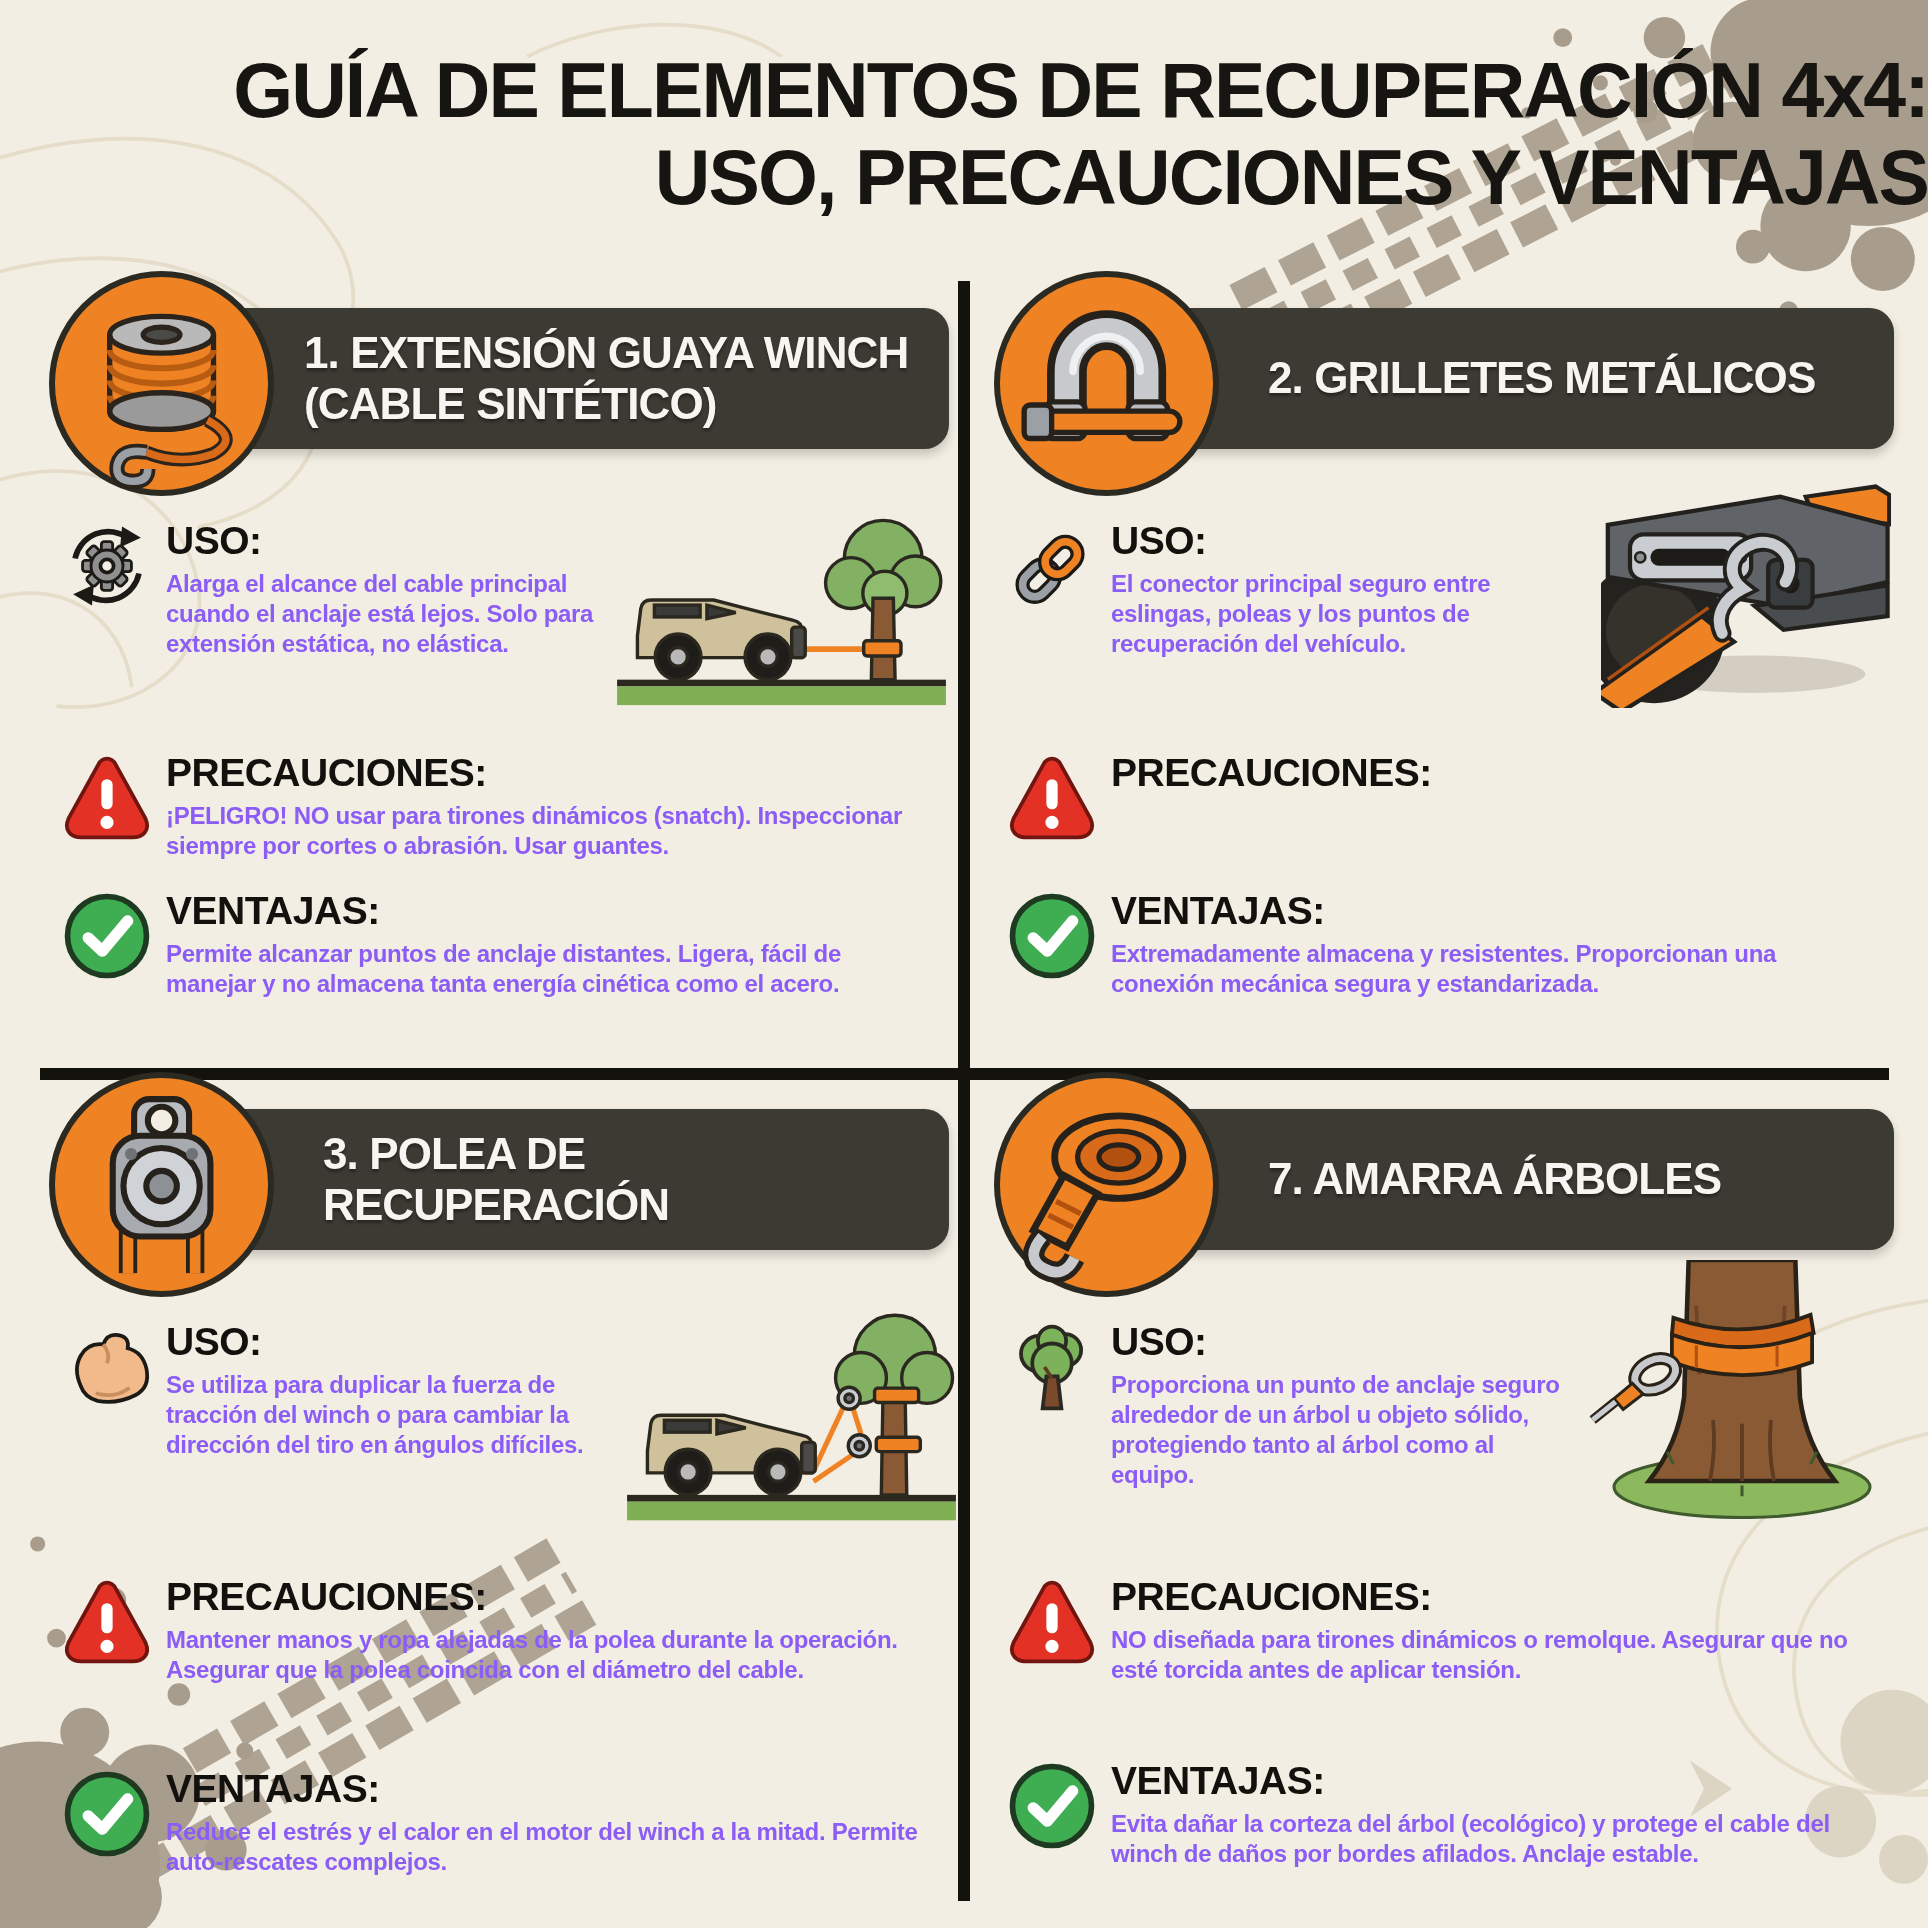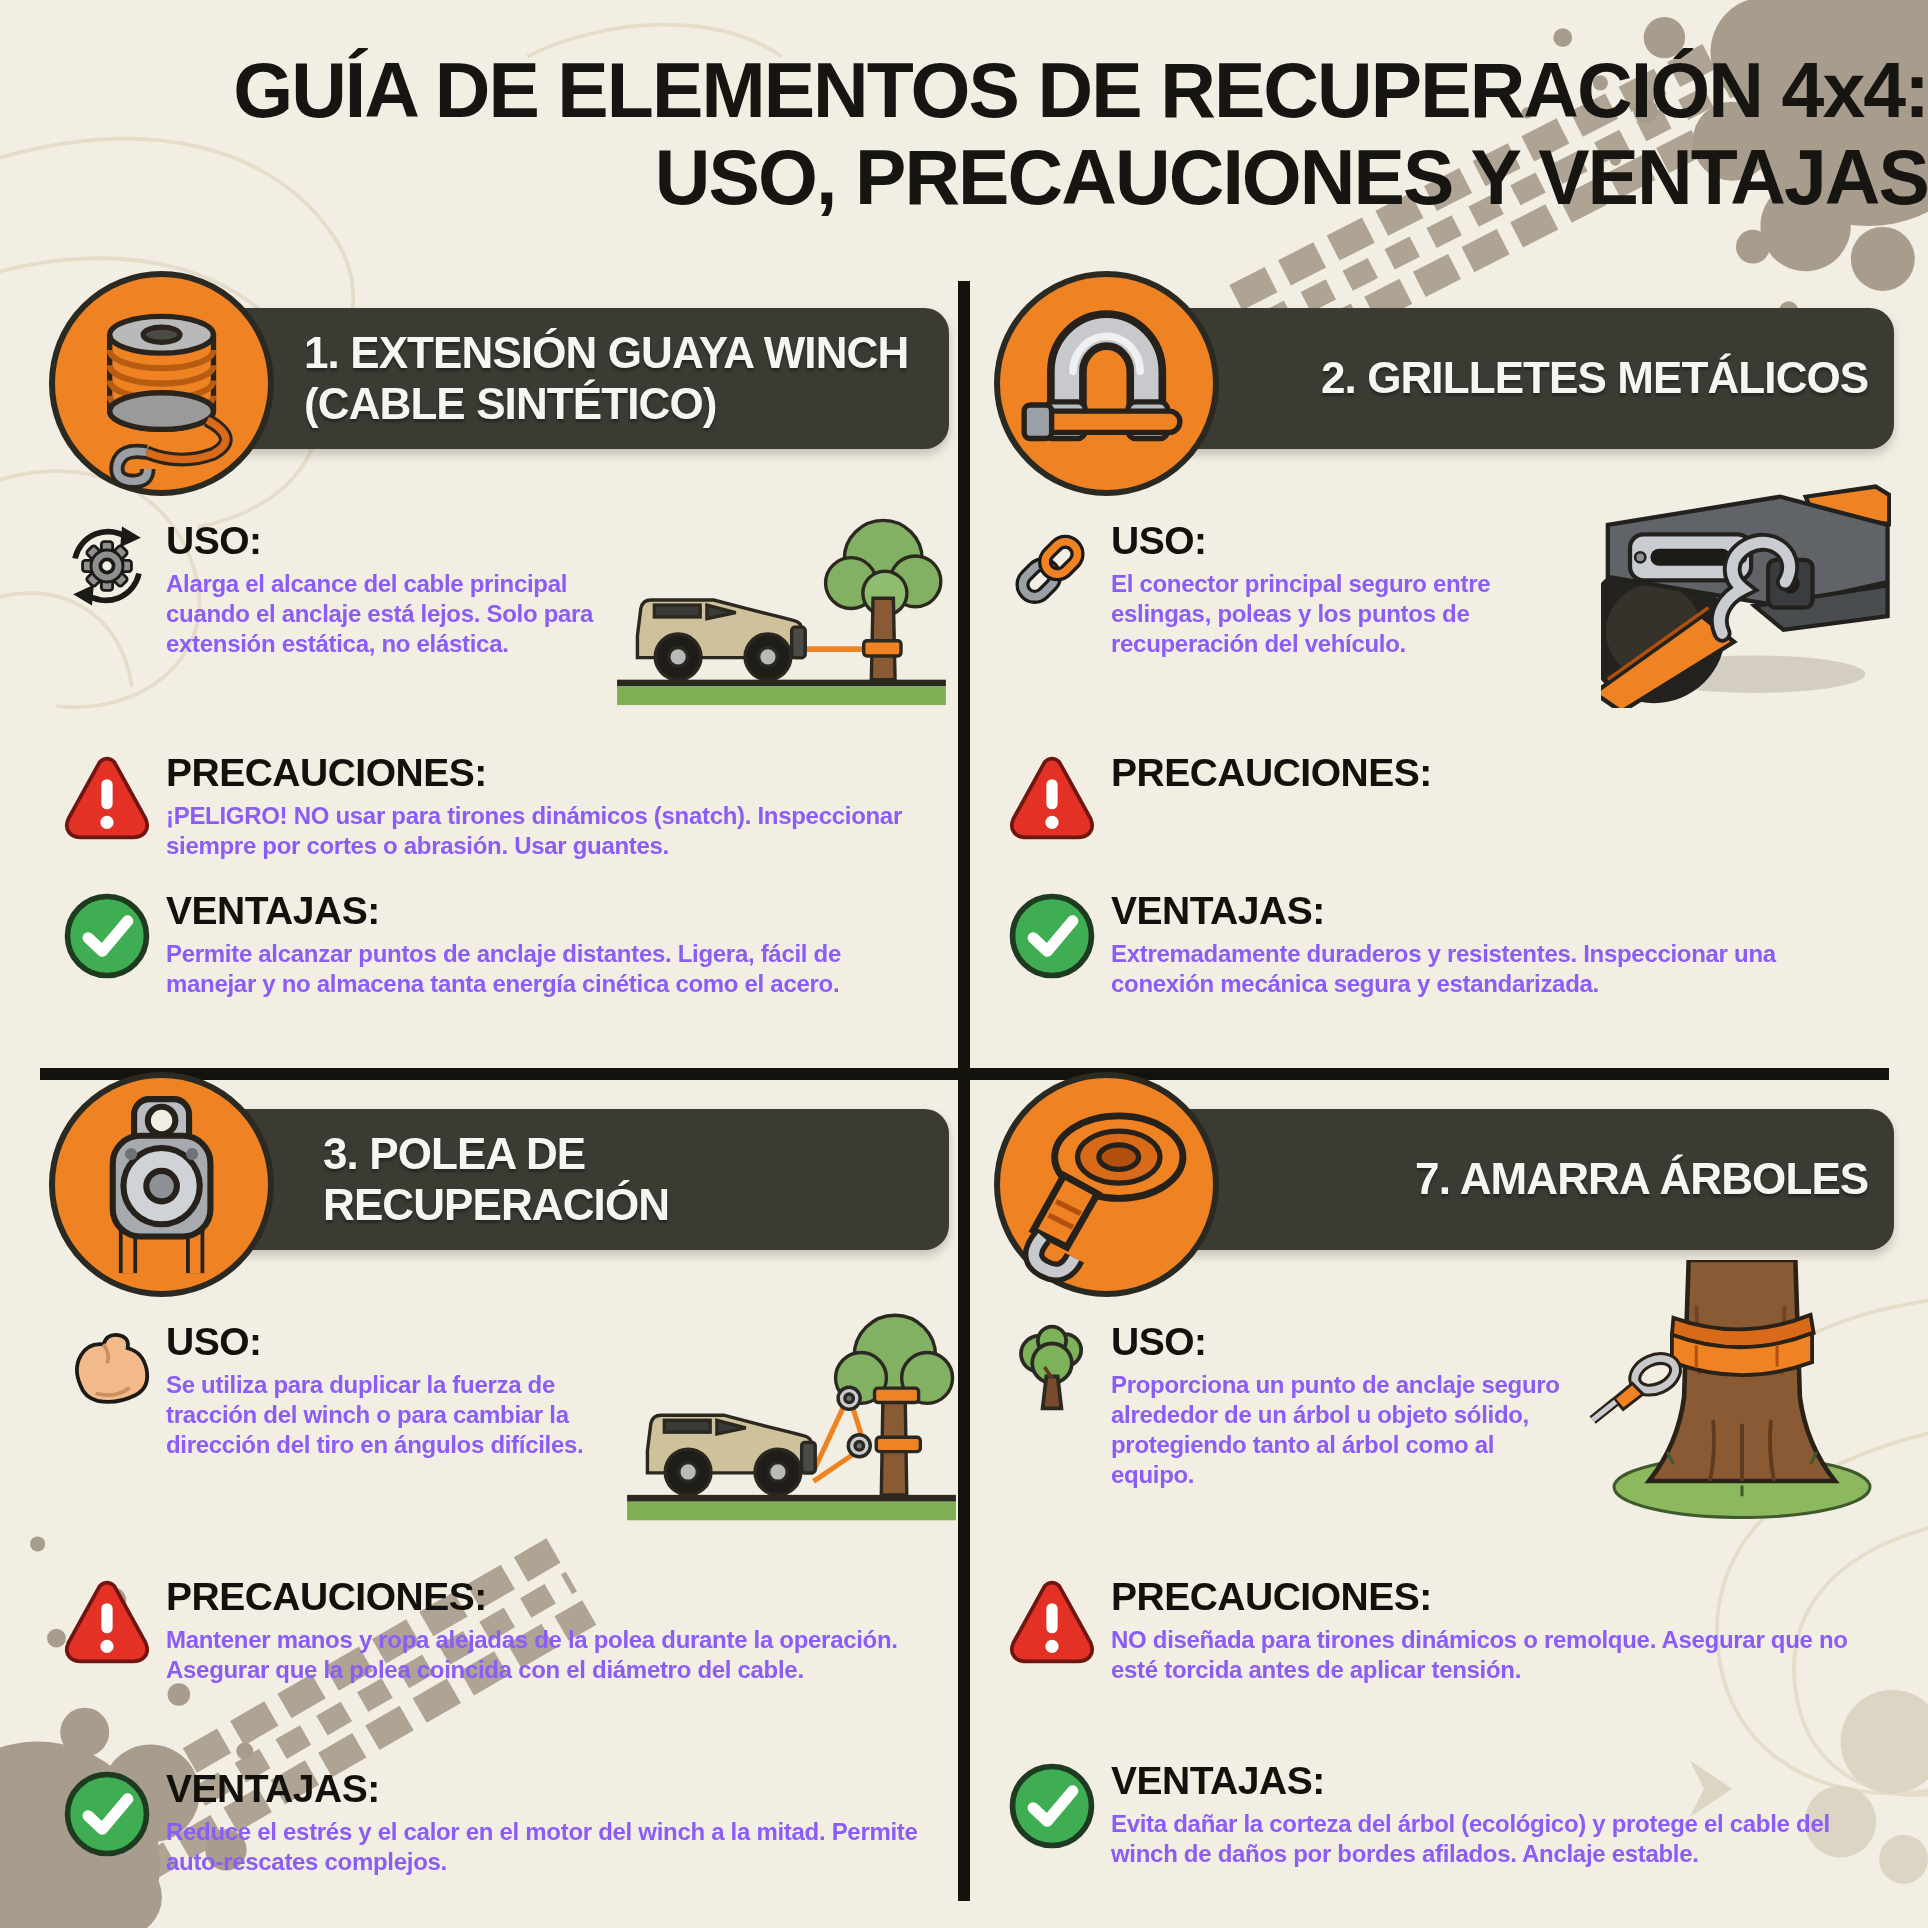--- a/index.html
+++ b/index.html
@@ -20,21 +20,21 @@
   #q3{left:36px;top:1083px;height:829px;}
   #q4{left:981px;top:1083px;height:829px;}
 
   .badge{position:absolute;left:13px;top:-11.3px;width:213px;height:213px;background:#ef8324;
          border:6.6px solid #2b2a22;border-radius:50%;display:flex;align-items:center;justify-content:center;z-index:3;}
   .badge svg{width:86%;height:86%;overflow:visible;}
 
   .bar{position:absolute;left:155px;right:4.7px;top:26px;min-height:141px;background:#3b3a33;border-radius:24.5px;
        display:flex;align-items:center;padding:15px 26px 15px 113px;box-sizing:border-box;z-index:2;
        box-shadow:0 5.6px 9.4px rgba(0,0,0,0.18);}
-  .bar.center{justify-content:flex-end;padding-left:132px;}
+  .bar.center{justify-content:flex-start;padding-left:132px;}
   .bar-title{color:#f6f5f1;font-size:44px;font-weight:700;line-height:1.14;letter-spacing:-0.9px;
              text-shadow:0 2.8px 2.8px rgba(0,0,0,0.35);}
 
   .row{position:absolute;display:flex;gap:9px;align-items:flex-start;}
   .sicon{flex:0 0 100px;display:flex;justify-content:center;}
   .sicon svg{width:94px;height:94px;overflow:visible;}
   .txt h3{margin:0 0 5.6px;font-size:39px;font-weight:700;color:#13110d;letter-spacing:-0.5px;}
   .txt p{margin:0;font-size:24px;font-weight:700;color:#8b5cf6;line-height:1.26;letter-spacing:-0.3px;}
 
   .uso{top:237px;left:21px;}
@@ -301,21 +301,21 @@
 
     <div class="row vent">
       <span class="sicon">
         <svg viewBox="0 0 100 100">
           <circle cx="50" cy="50" r="42" fill="#3fae53" stroke="#1e3b22" stroke-width="6"></circle>
           <path d="M30,52 L45,66 L72,34" fill="none" stroke="#ffffff" stroke-width="12" stroke-linecap="round" stroke-linejoin="round"></path>
         </svg>
       </span>
       <div class="txt">
         <h3>VENTAJAS:</h3>
-        <p>Extremadamente duraderos y resistentes. Inspeccionar una conexión mecánica segura y estandarizada.</p>
+        <p>Extremadamente almacena y resistentes. Proporcionan una conexión mecánica segura y estandarizada.</p>
       </div>
     </div>
   </section>
 
   <section class="quad" id="q3">
     <div class="badge">
       <svg viewBox="0 0 120 120">
         <line x1="38" y1="88" x2="38" y2="118" stroke="#26211a" stroke-width="12"></line>
         <line x1="38" y1="88" x2="38" y2="118" stroke="#ef8324" stroke-width="7"></line>
         <line x1="82" y1="88" x2="82" y2="118" stroke="#26211a" stroke-width="12"></line>

